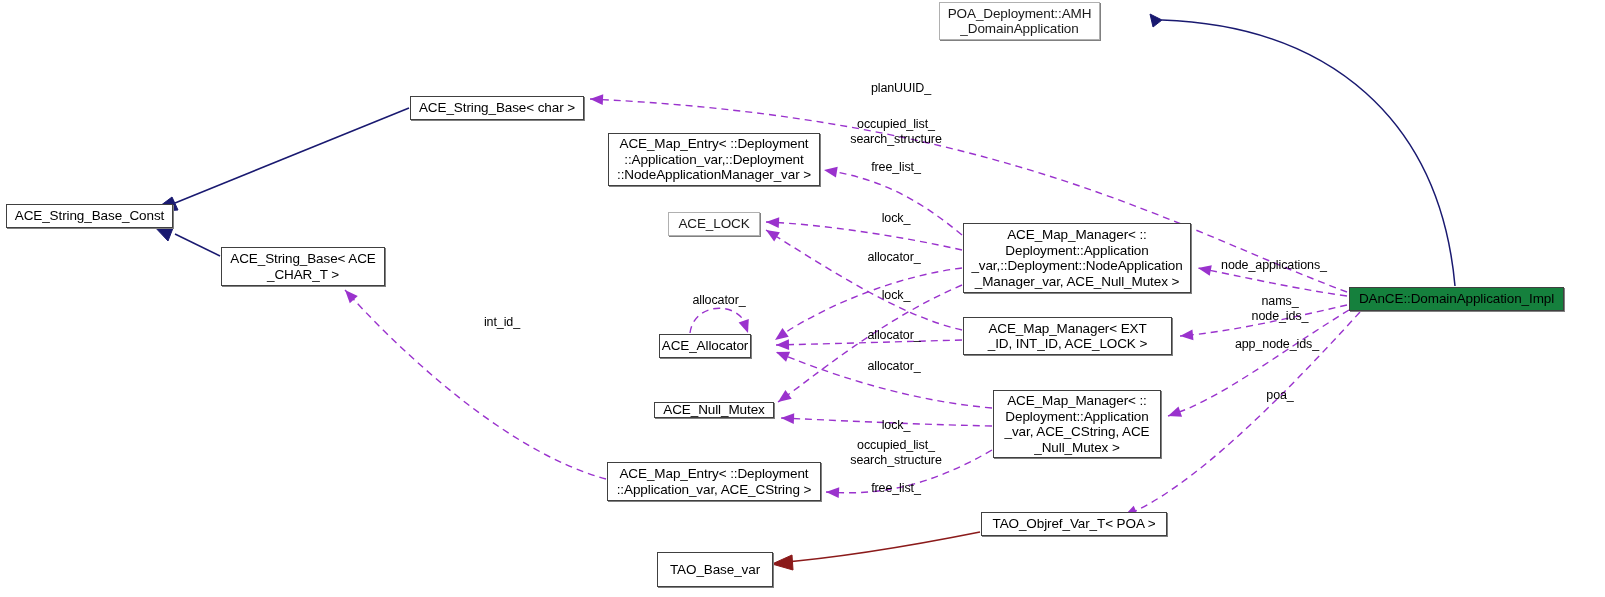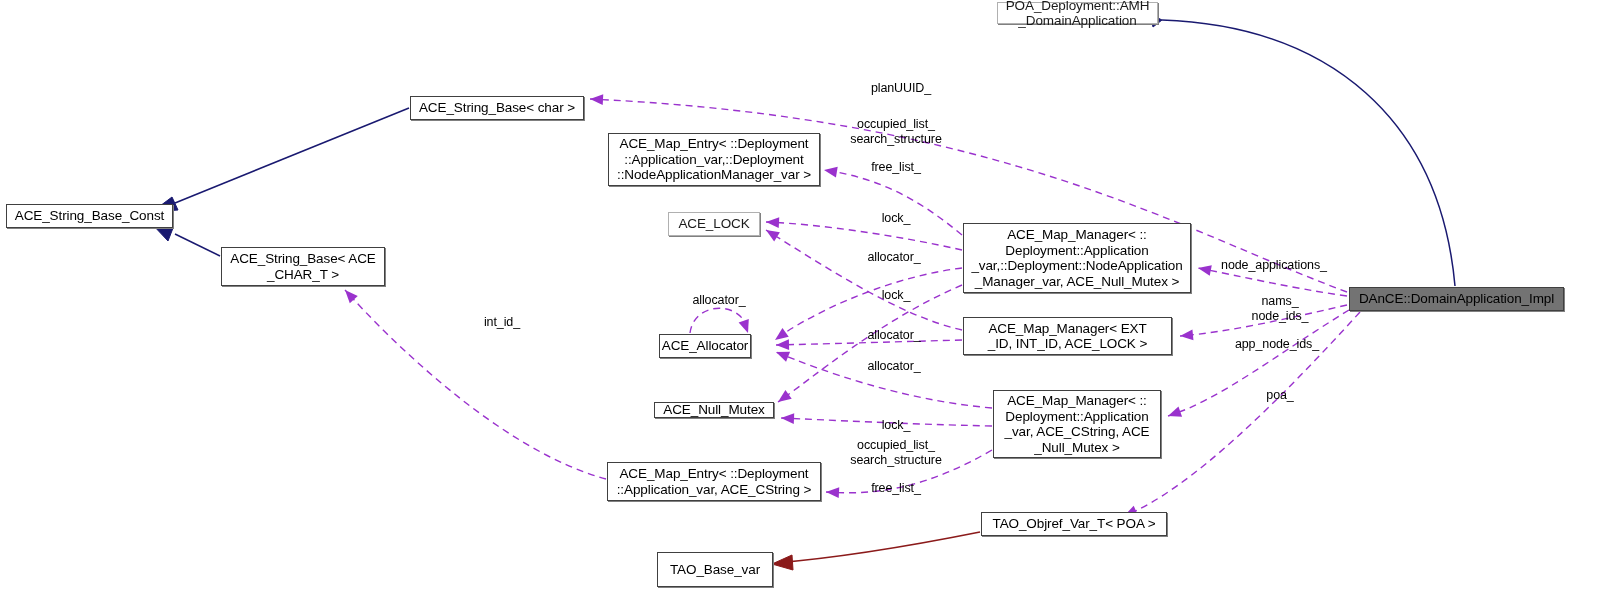--- a/index.html
+++ b/index.html
@@ -33,21 +33,21 @@
     background: #ffffff;
     border: 1px solid #404040;
     color: #000000;
     font-size: 13.5px;
     line-height: 15.5px;
     white-space: pre;
     letter-spacing: -0.1px;
     box-shadow: 1px 1px 0 0 #808080;
   }
   .node.highlight {
-    background: #737373;
+    background: #15803d;
     border: 1px solid #404040;
   }
   .node.faded {
     border: 1px solid #b0b0b0;
     color: #1a1a1a;
   }
   .elabel {
     position: absolute;
     color: #000000;
     font-size: 12.5px;
@@ -101,21 +101,21 @@
         <path d="M 826 492 L 838.7063498622972 498.05876828876154 L 839.2595227719305 487.272944271467 Z" fill="#9a32cd"></path>
         <path d="M 345 290 L 349.7894667149302 303.2371072590115 L 357.7586237615112 295.9479004457205 Z" fill="#9a32cd"></path>
         <path d="M 1198 268 L 1209.71835081349 275.8000162956226 L 1211.796005579652 265.2017451784713 Z" fill="#9a32cd"></path>
         <path d="M 1180 336 L 1193.4566271222538 340.13269724182885 L 1192.4243309927774 329.38214540943125 Z" fill="#9a32cd"></path>
         <path d="M 1168 416 L 1182.0560900088246 416.76572427401624 L 1178.461805182206 406.5813678100497 Z" fill="#9a32cd"></path>
         <path d="M 1124 516 L 1138.072820153445 515.6598045726444 L 1133.690047094555 505.78907510039824 Z" fill="#9a32cd"></path>
       </g>
   </svg>
 
   <div id="node-layer">
-      <div class="node faded" style="left: 997px; top: 2px; width: 161px; height: 22px;"><span>POA_Deployment::AMH
+      <div class="node faded" style="left: 939px; top: 2px; width: 161px; height: 38px;"><span>POA_Deployment::AMH
 _DomainApplication</span></div>
       <div class="node" style="left: 410px; top: 89px; width: 174px; height: 24px; margin-top: 7px;"><span>ACE_String_Base&lt; char &gt;</span></div>
       <div class="node" style="left: 608px; top: 133px; width: 212px; height: 53px;"><span>ACE_Map_Entry&lt; ::Deployment
 ::Application_var,::Deployment
 ::NodeApplicationManager_var &gt;</span></div>
       <div class="node" style="left: 6px; top: 204px; width: 167px; height: 24px;"><span>ACE_String_Base_Const</span></div>
       <div class="node faded" style="left: 668px; top: 212px; width: 92px; height: 24px;"><span>ACE_LOCK</span></div>
       <div class="node" style="left: 963px; top: 223px; width: 228px; height: 70px;"><span>ACE_Map_Manager&lt; ::
 Deployment::Application
 _var,::Deployment::NodeApplication

